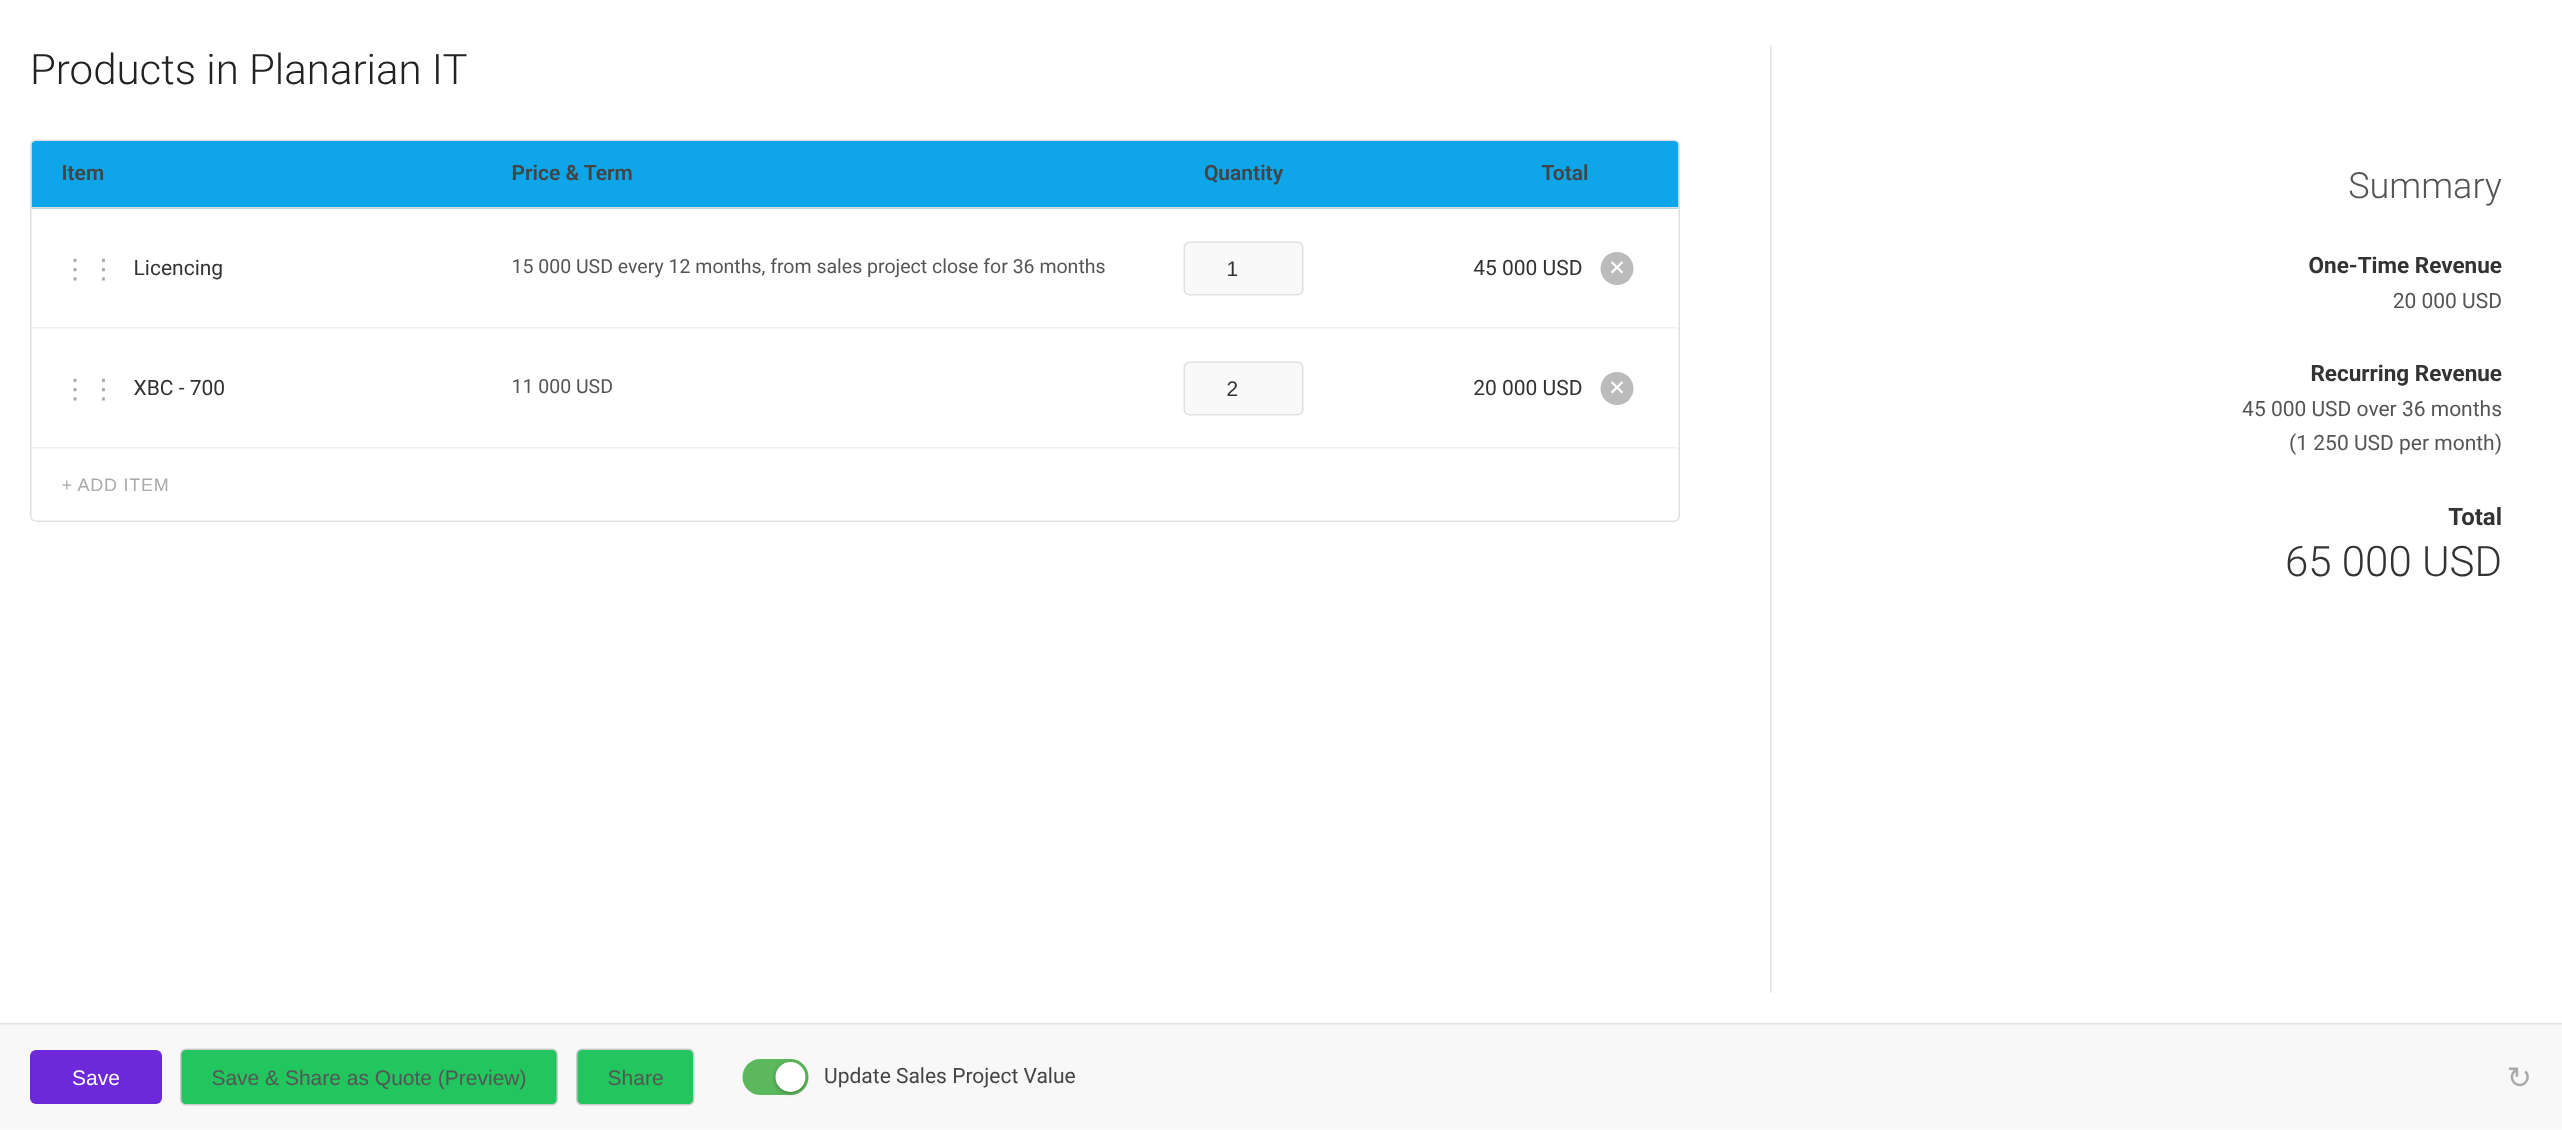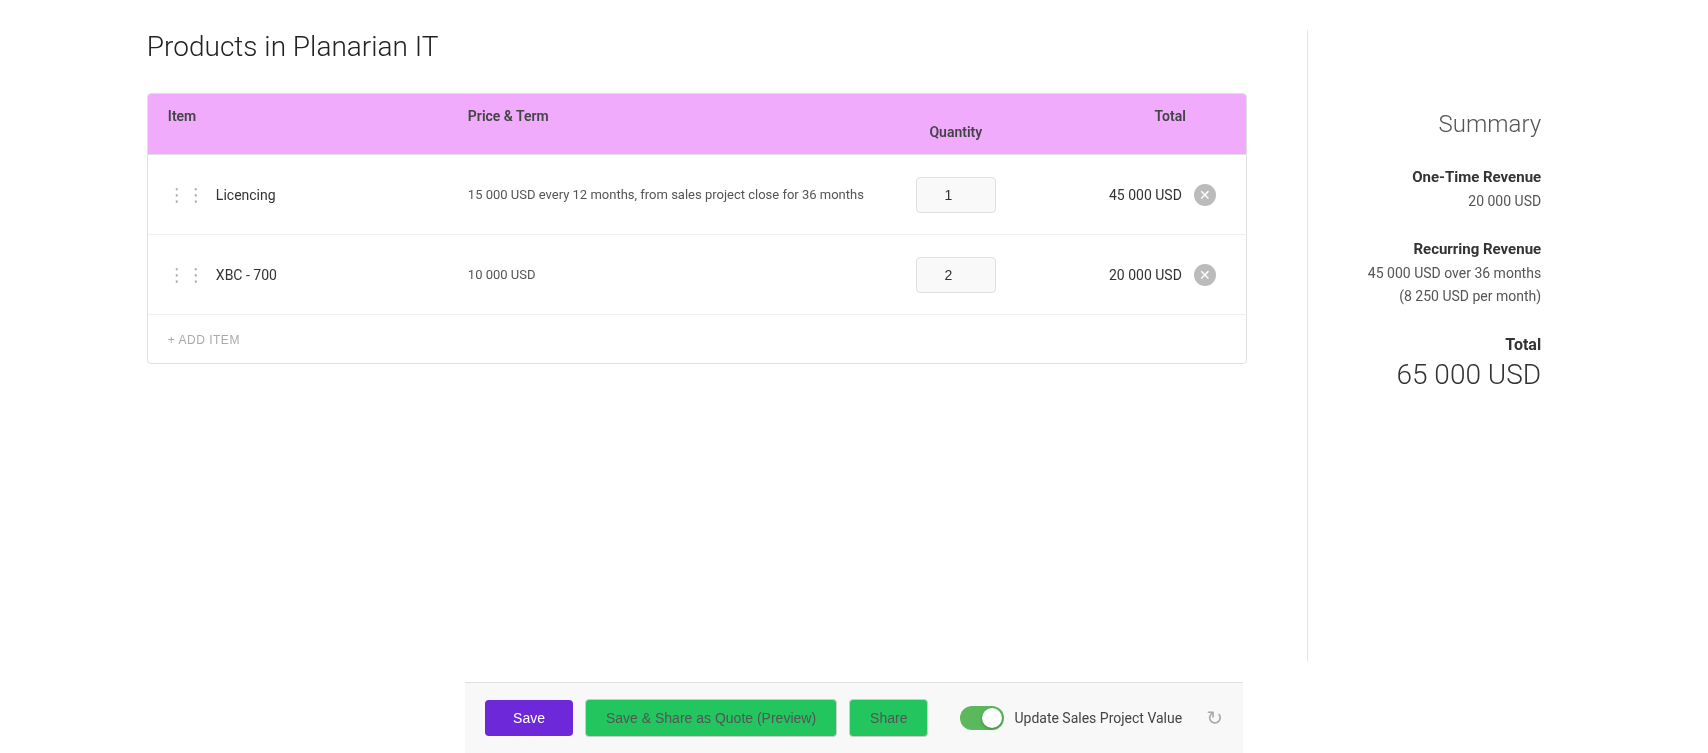--- a/index.html
+++ b/index.html
@@ -8,21 +8,20 @@
       background: #fff;
       color: #333;
       font-size: 14px;
     }
 
     .page-wrapper {
       display: flex;
       flex-direction: column;
       height: 753px;
       width: 1708px;
-      align-items: center;
     }
 
     .main-content {
       display: flex;
       flex: 1;
       padding: 30px 40px 20px 20px;
       gap: 60px;
       overflow: hidden;
     }
 
@@ -41,32 +40,32 @@
     .products-table {
       width: 100%;
       border: 1px solid #e0e0e0;
       border-radius: 4px;
       overflow: hidden;
     }
 
     .table-header {
       display: grid;
       grid-template-columns: 300px 1fr 180px 180px;
-      background: #f0abfc;
+      background: #0ea5e9;
       border-bottom: 1px solid #e0e0e0;
       padding: 14px 20px;
     }
 
     .table-header-cell {
       font-weight: 600;
       font-size: 14px;
       color: #444;
     }
 
-    .table-header-cell.center { text-align: center; margin-top: 16px; }
+    .table-header-cell.center { text-align: center; }
     .table-header-cell.right { text-align: right; padding-right: 40px; }
 
     .table-row {
       display: grid;
       grid-template-columns: 300px 1fr 180px 180px;
       padding: 20px 20px;
       border-bottom: 1px solid #f0f0f0;
       align-items: center;
       min-height: 80px;
     }
@@ -322,21 +321,21 @@
               <span>✕</span>
             </div>
           </div>
         </div>
 
         <div class="table-row">
           <div class="item-cell">
             <span class="drag-dots">⋮⋮</span>
             <span class="item-name">XBC - 700</span>
           </div>
-          <div class="price-term">10 000 USD</div>
+          <div class="price-term">11 000 USD</div>
           <div class="quantity-cell">
             <input class="quantity-input" type="number" value="2" style="">
           </div>
           <div class="total-cell">
             <span class="total-amount">20 000 USD</span>
             <div class="remove-circle">
               <span>✕</span>
             </div>
           </div>
         </div>
@@ -353,21 +352,21 @@
       <div class="summary-title">Summary</div>
 
       <div class="summary-section">
         <div class="summary-label">One-Time Revenue</div>
         <div class="summary-value">20 000 USD</div>
       </div>
 
       <div class="summary-section">
         <div class="summary-label">Recurring Revenue</div>
         <div class="summary-value">45 000 USD over 36 months</div>
-        <div class="summary-value">(8 250 USD per month)</div>
+        <div class="summary-value">(1 250 USD per month)</div>
       </div>
 
       <div class="summary-section">
         <div class="summary-total-label">Total</div>
         <div class="summary-total-value">65 000 USD</div>
       </div>
     </div>
   </div>
 
   <div class="footer">

